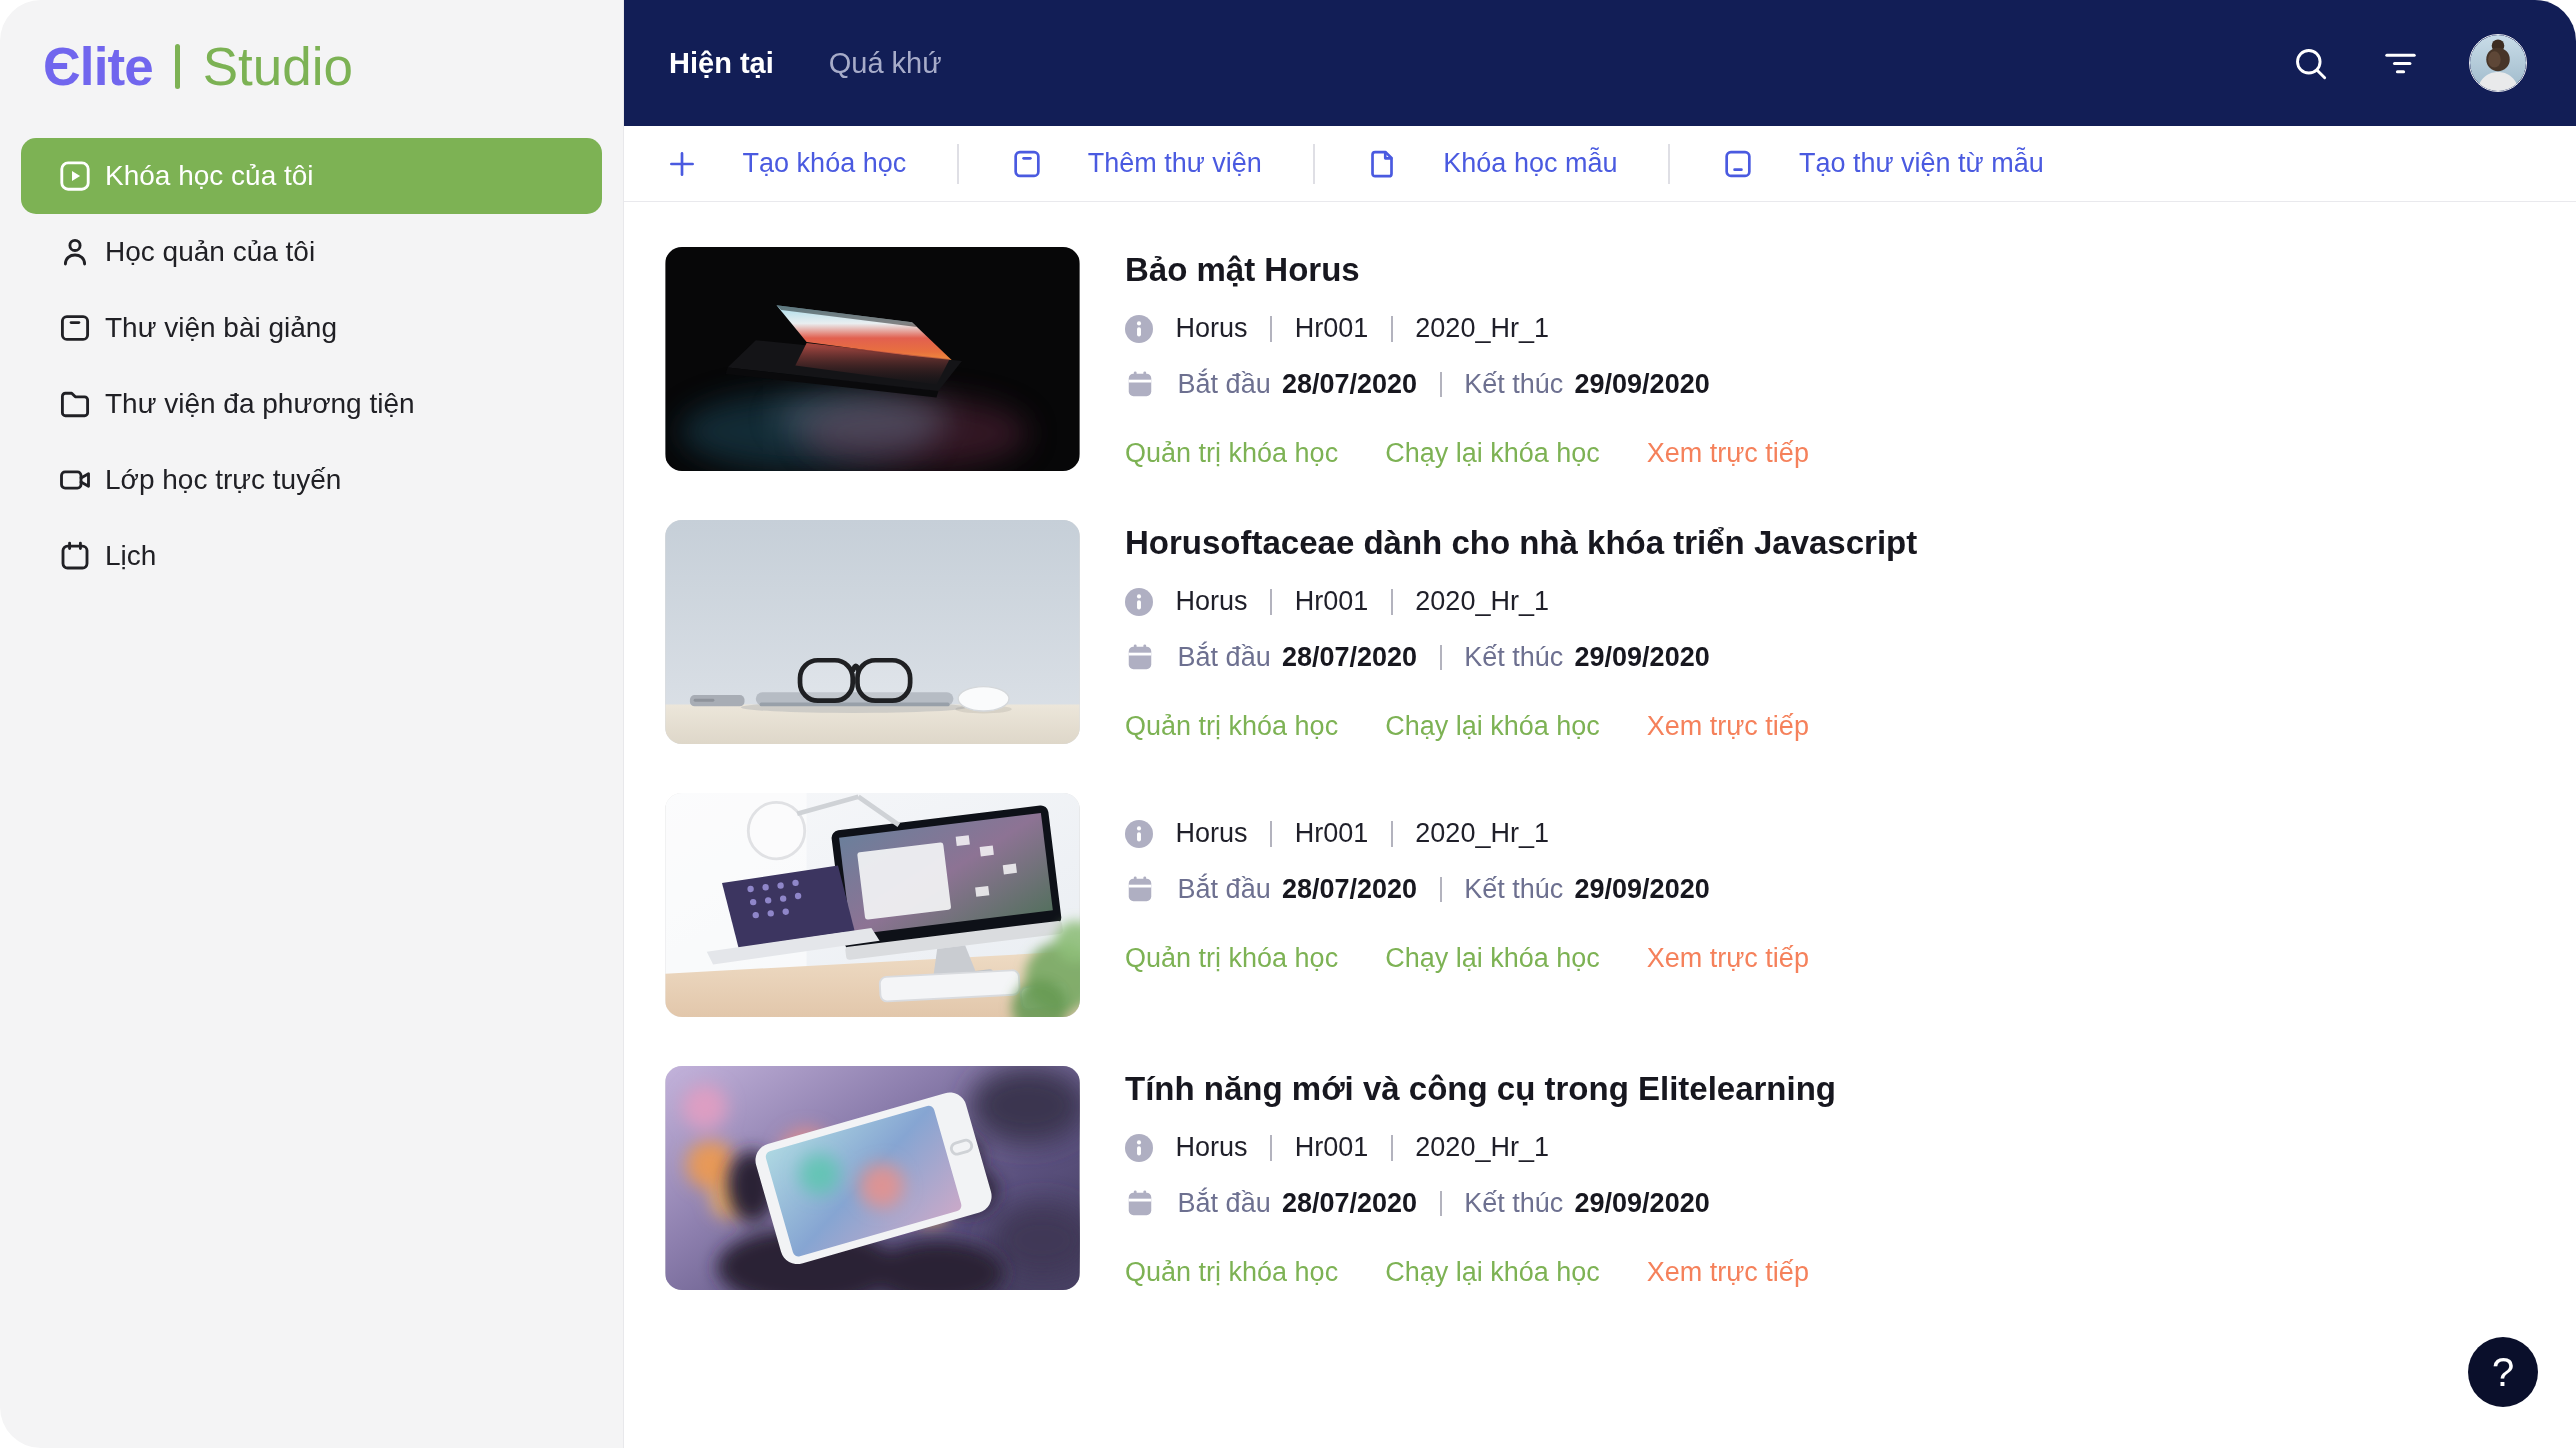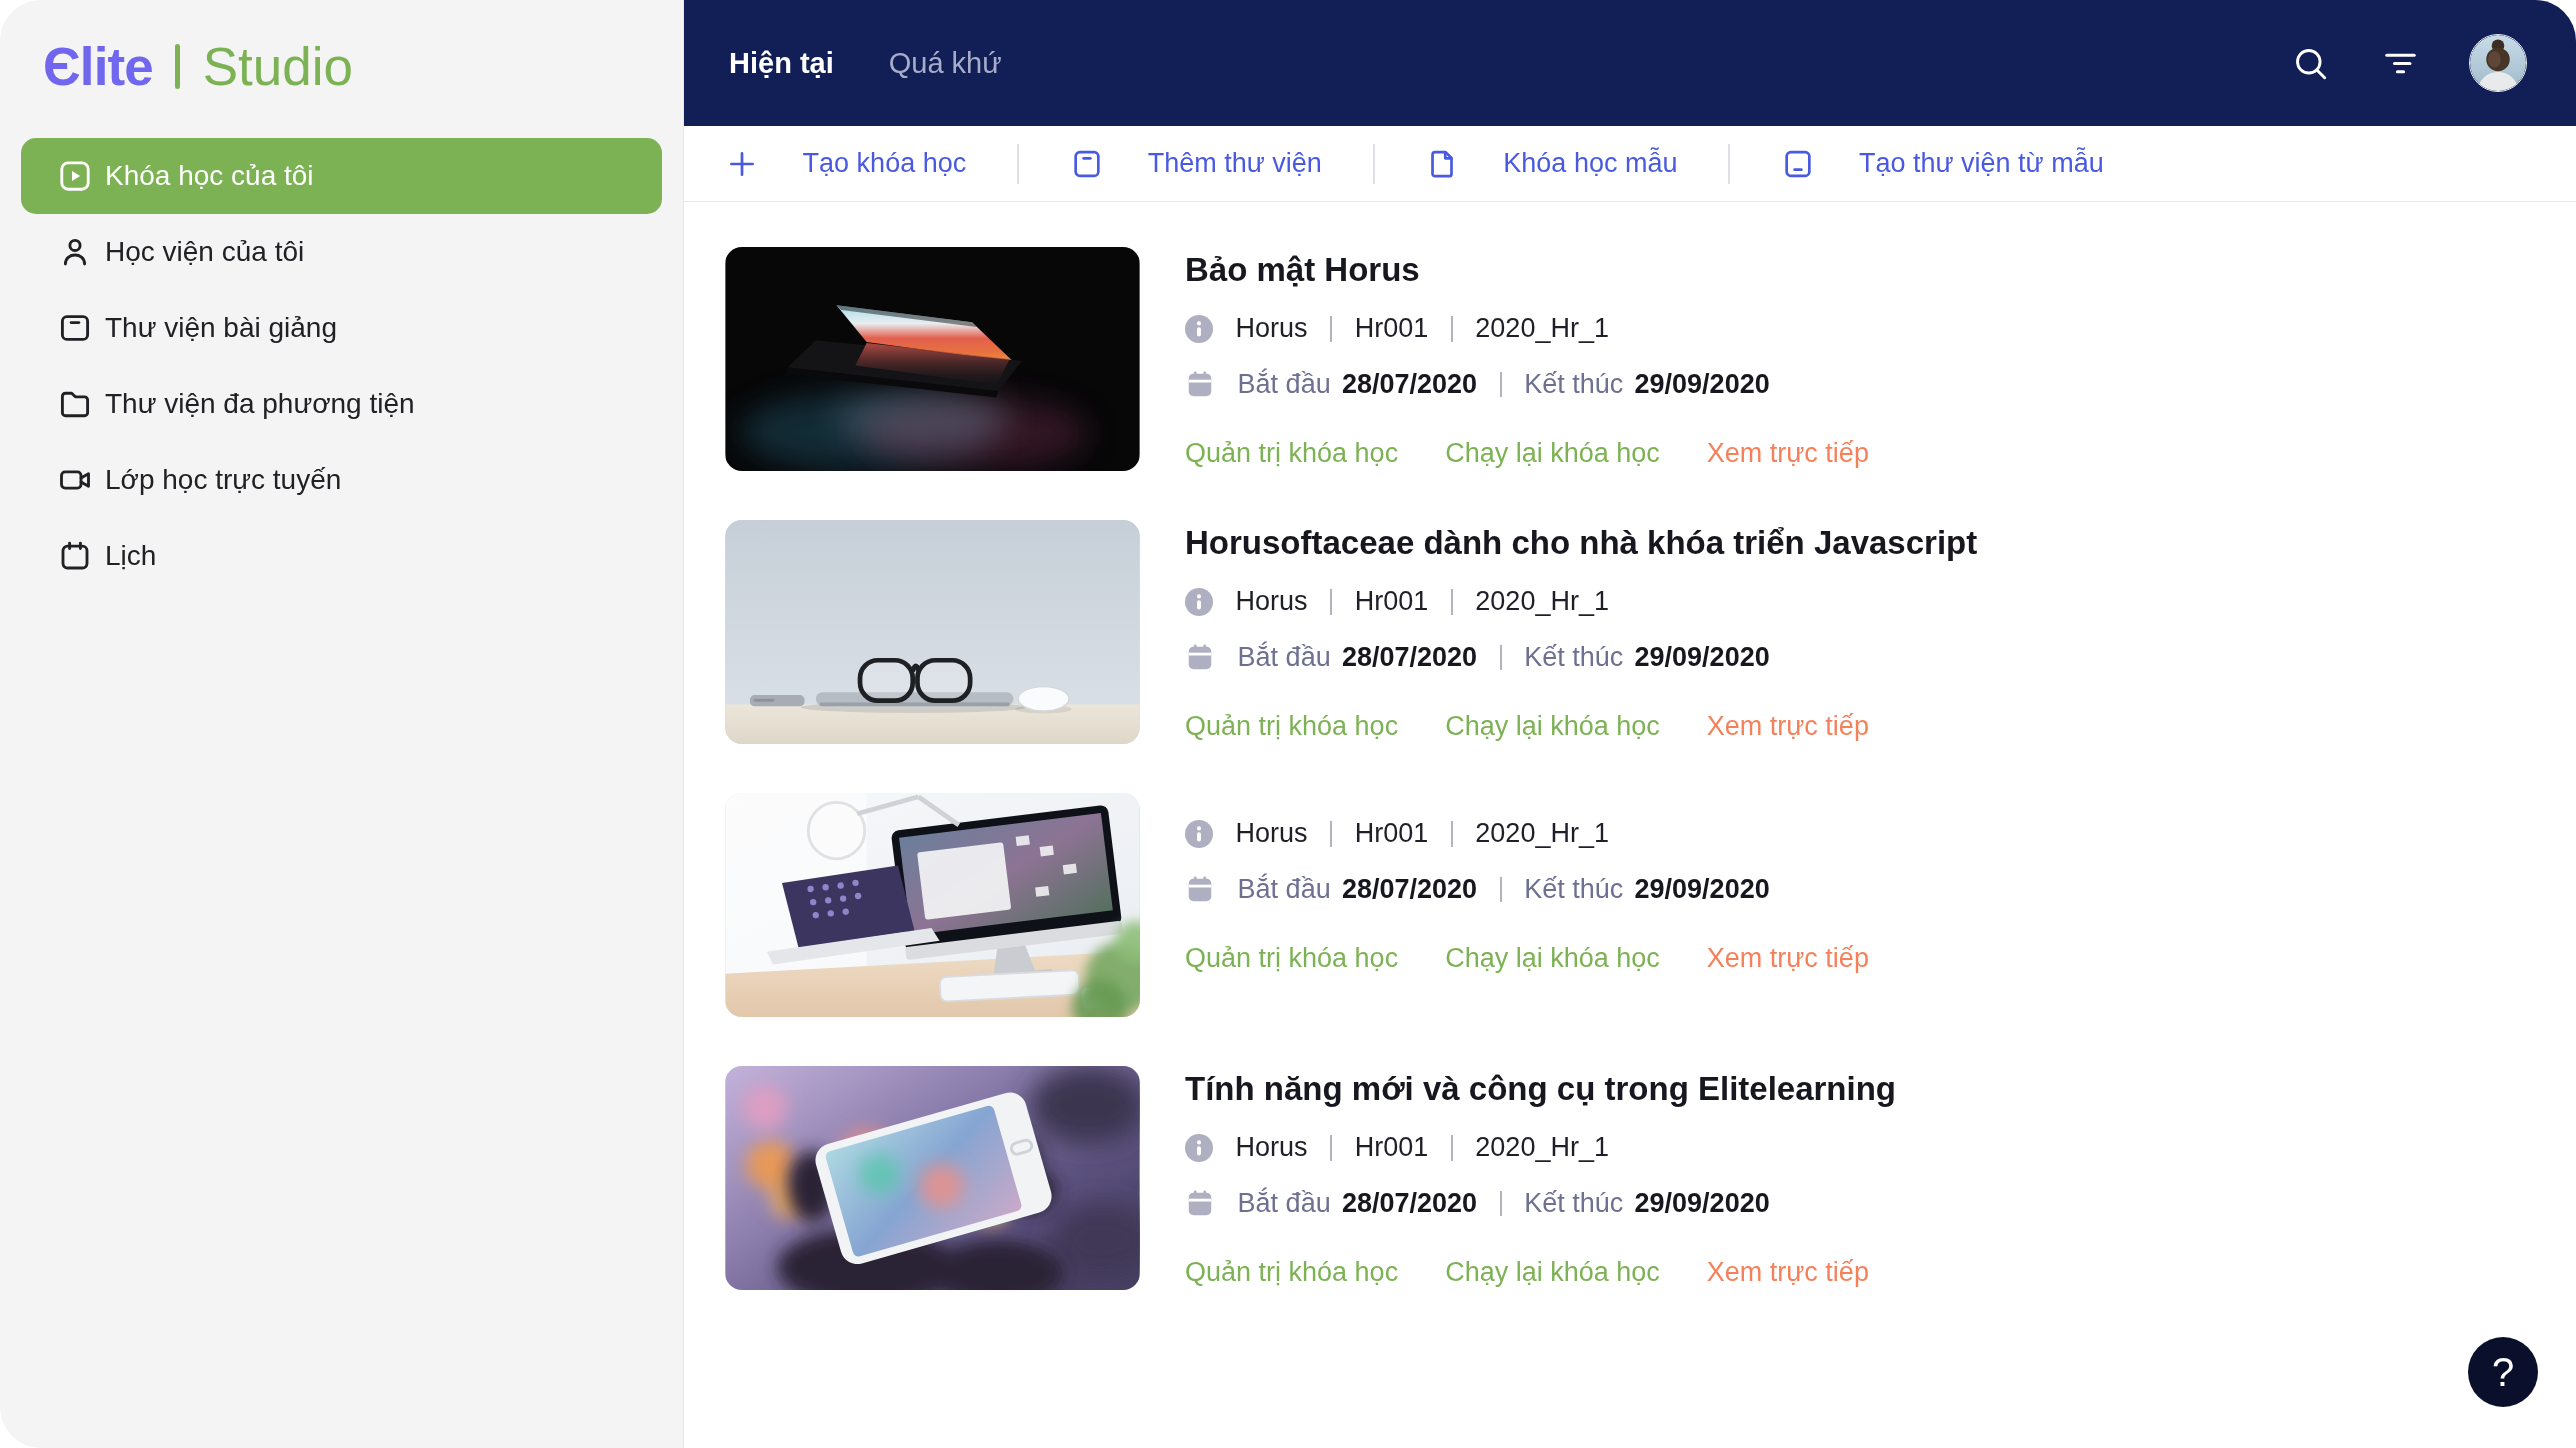--- a/index.html
+++ b/index.html
@@ -2,21 +2,21 @@
 <html style="font-size:15px"><head>
 <meta charset="utf-8">
 <style>
   * { box-sizing: border-box; }
   html,body { margin:0; padding:0; background:#ffffff; }
   body { font-family:"Liberation Sans","DejaVu Sans",sans-serif; width:2576px; height:1448px; }
 
   .app { position:relative; width:2576px; height:1448px; border-radius:41px; overflow:hidden; display:flex; background:#ffffff; }
 
   
-  .sidebar { width:684px; flex-shrink:0; background:#F4F4F5; border-right:0.9px solid #E8E8EB; }
+  .sidebar { width:624px; flex-shrink:0; background:#F4F4F5; border-right:0.9px solid #E8E8EB; }
   .logo { display:flex; align-items:center; gap:22.6px; padding:36px 0 0 43px; cursor:pointer; }
   .logo-brand { font-size:53px; font-weight:600; color:#7166EE; letter-spacing:-0.9px; }
   .logo-bar { width:4.7px; height:45px; background:#7DB254; border-radius:2.8px; }
   .logo-suffix { font-size:53px; font-weight:400; color:#7CB254; }
 
   .menu { margin-top:41px; padding:0 21px; }
   .menu-item { height:76px; display:flex; align-items:center; gap:12px; padding:0 13.2px 0 36px;
                border-radius:15px; color:#202025; font-size:28px; cursor:pointer; }
   .menu-item .mi-icon { width:36px; height:36px; display:flex; align-items:center; justify-content:center; }
   .menu-item svg { width:36px; height:36px; stroke:#202025; }
@@ -85,21 +85,21 @@
         </span>
         <span>Khóa học của tôi</span>
       </div>
       <div class="menu-item">
         <span class="mi-icon">
           <svg viewBox="0 0 24 24" fill="none" stroke-width="1.9" stroke-linejoin="round" stroke-linecap="round">
             <circle cx="12" cy="7.6" r="3.4"></circle>
             <path d="M5.6 20 c0-3.8 2.9-6 6.4-6 s6.4 2.2 6.4 6"></path>
           </svg>
         </span>
-        <span>Học viện của tôi</span>
+        <span>Học quản của tôi</span>
       </div>
       <div class="menu-item">
         <span class="mi-icon">
           <svg viewBox="0 0 24 24" fill="none" stroke-width="1.9" stroke-linejoin="round" stroke-linecap="round">
             <rect x="3.6" y="4.4" width="16.8" height="15.2" rx="3"></rect>
             <line x1="9.4" y1="8.4" x2="14.6" y2="8.4"></line>
           </svg>
         </span>
         <span>Thư viện bài giảng</span>
       </div>

